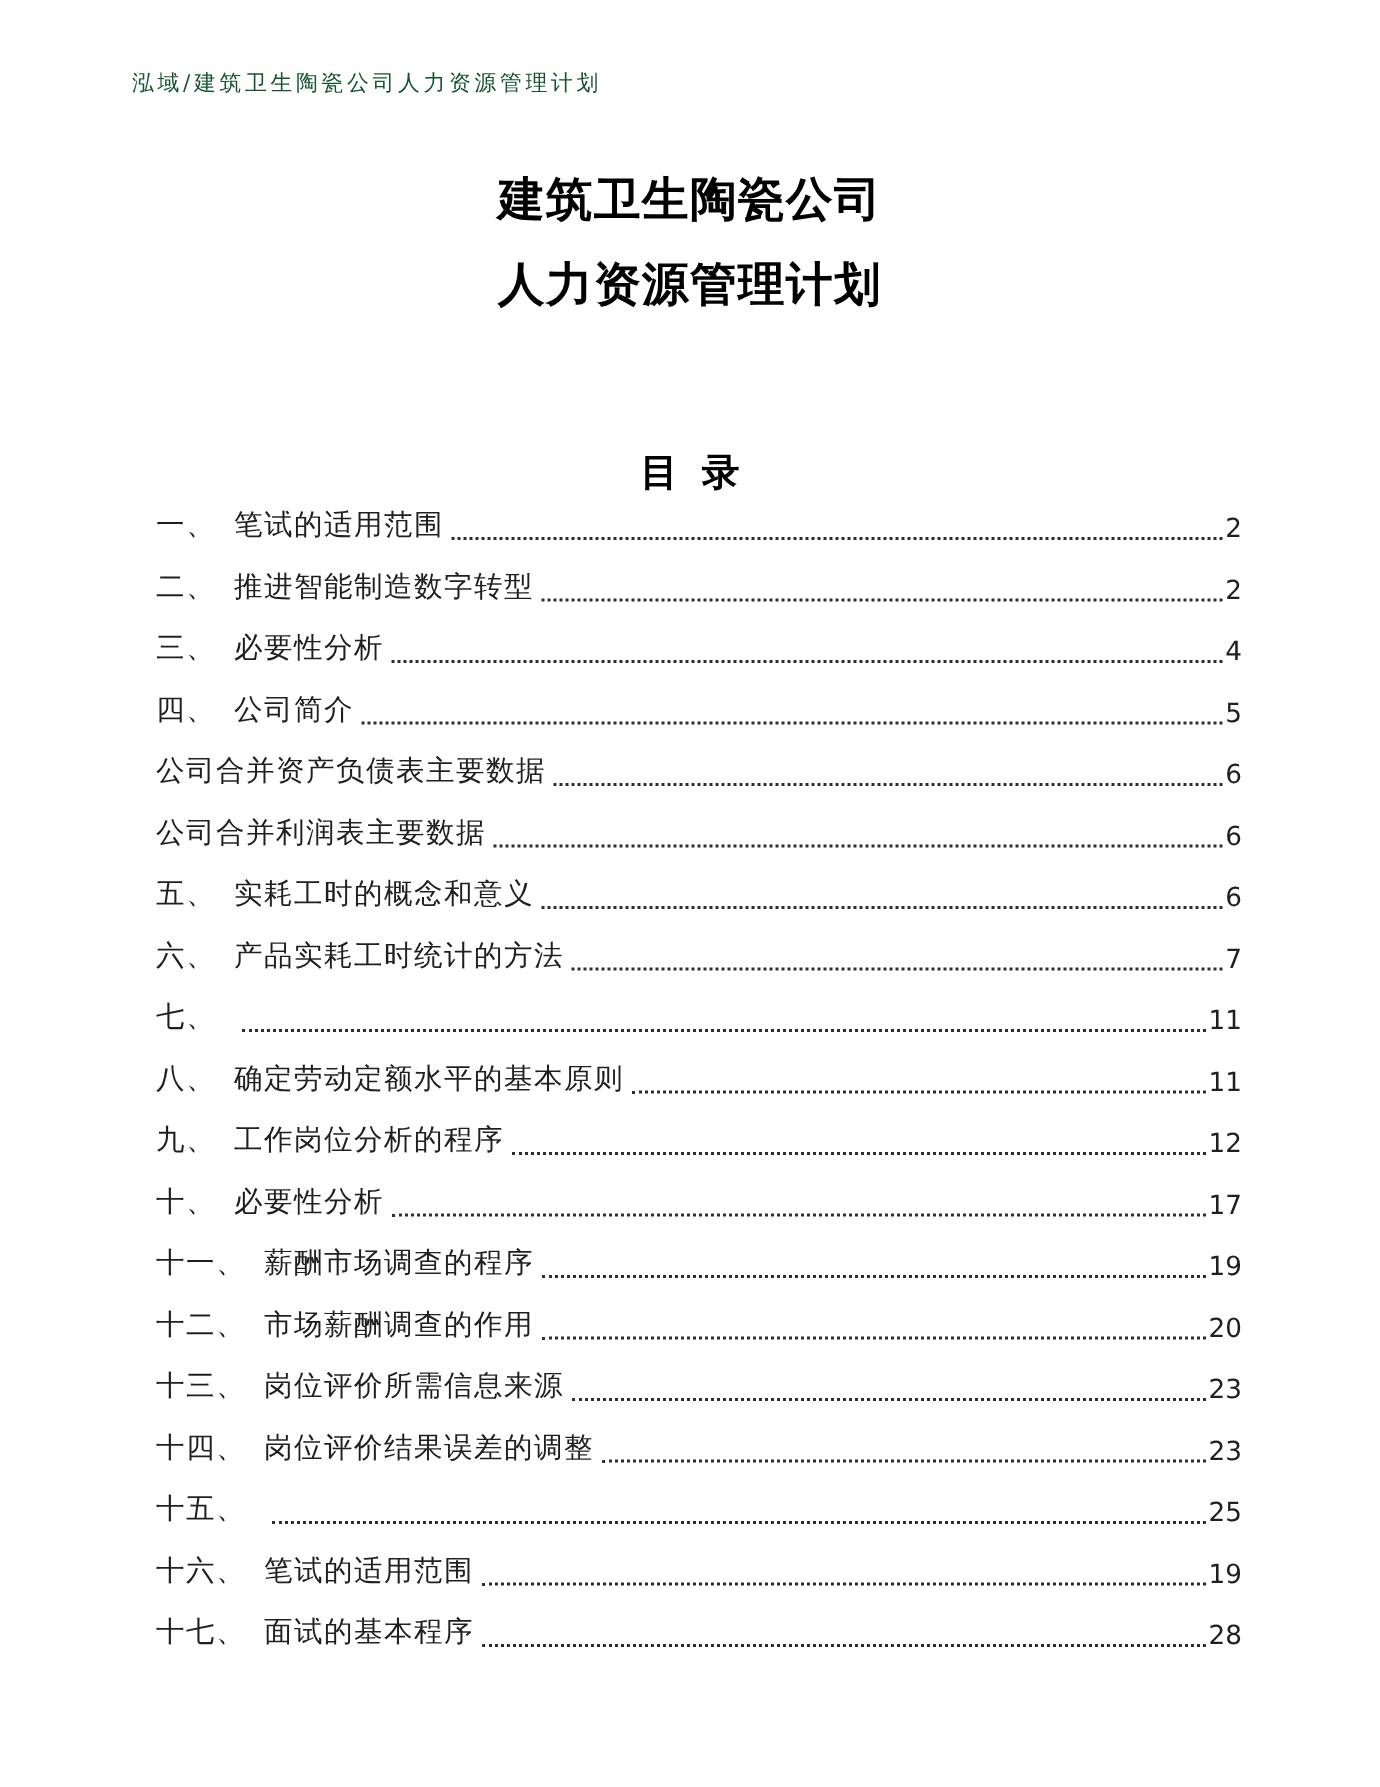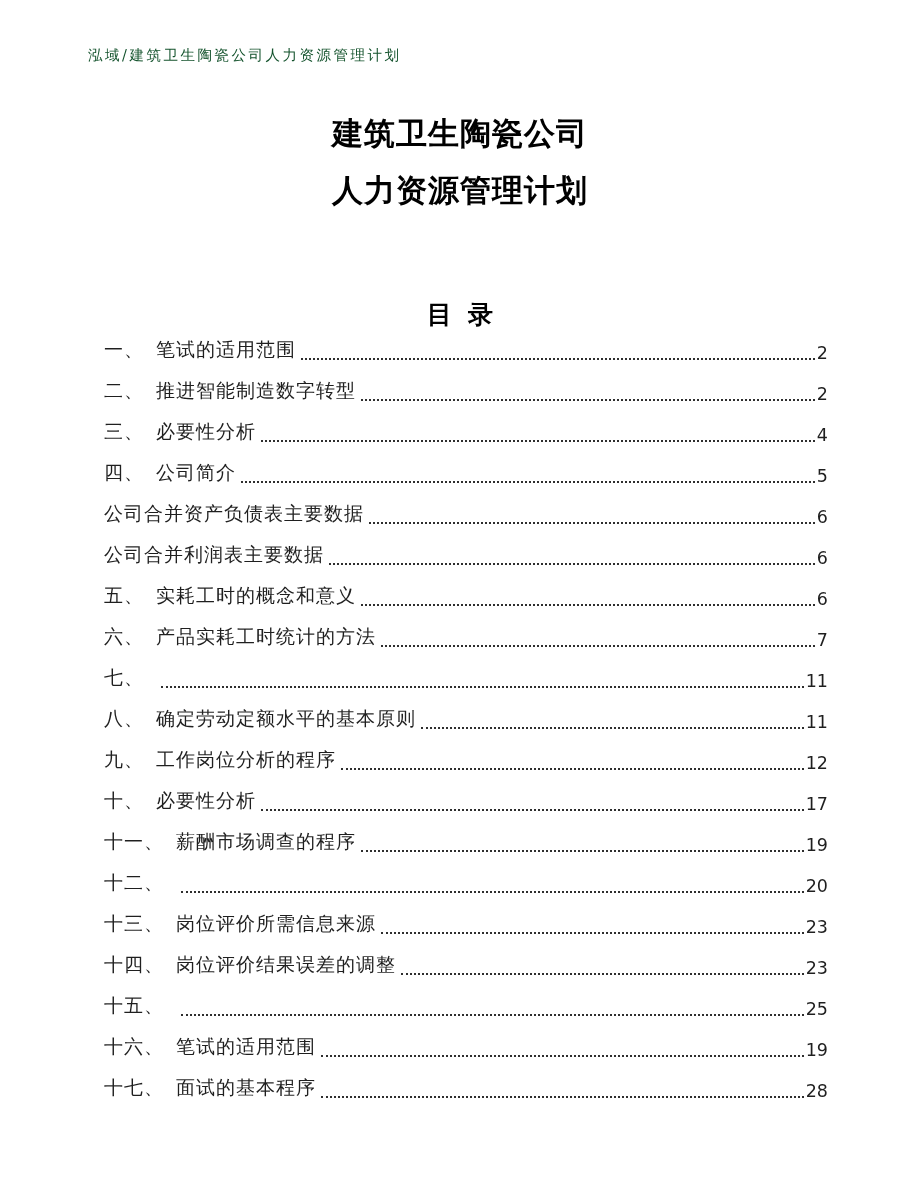--- a/index.html
+++ b/index.html
@@ -144,20 +144,21 @@
         <span class="toc-page">17</span>
       </div>
       <div class="toc-row">
         <span class="toc-num">十一、</span>
         <span class="toc-title">薪酬市场调查的程序</span>
         <span class="toc-dots"></span>
         <span class="toc-page">19</span>
       </div>
       <div class="toc-row">
         <span class="toc-num">十二、</span>
+        <span class="toc-title">市场薪酬调查的作用</span>
         <span class="toc-dots"></span>
         <span class="toc-page">20</span>
       </div>
       <div class="toc-row">
         <span class="toc-num">十三、</span>
         <span class="toc-title">岗位评价所需信息来源</span>
         <span class="toc-dots"></span>
         <span class="toc-page">23</span>
       </div>
       <div class="toc-row">

